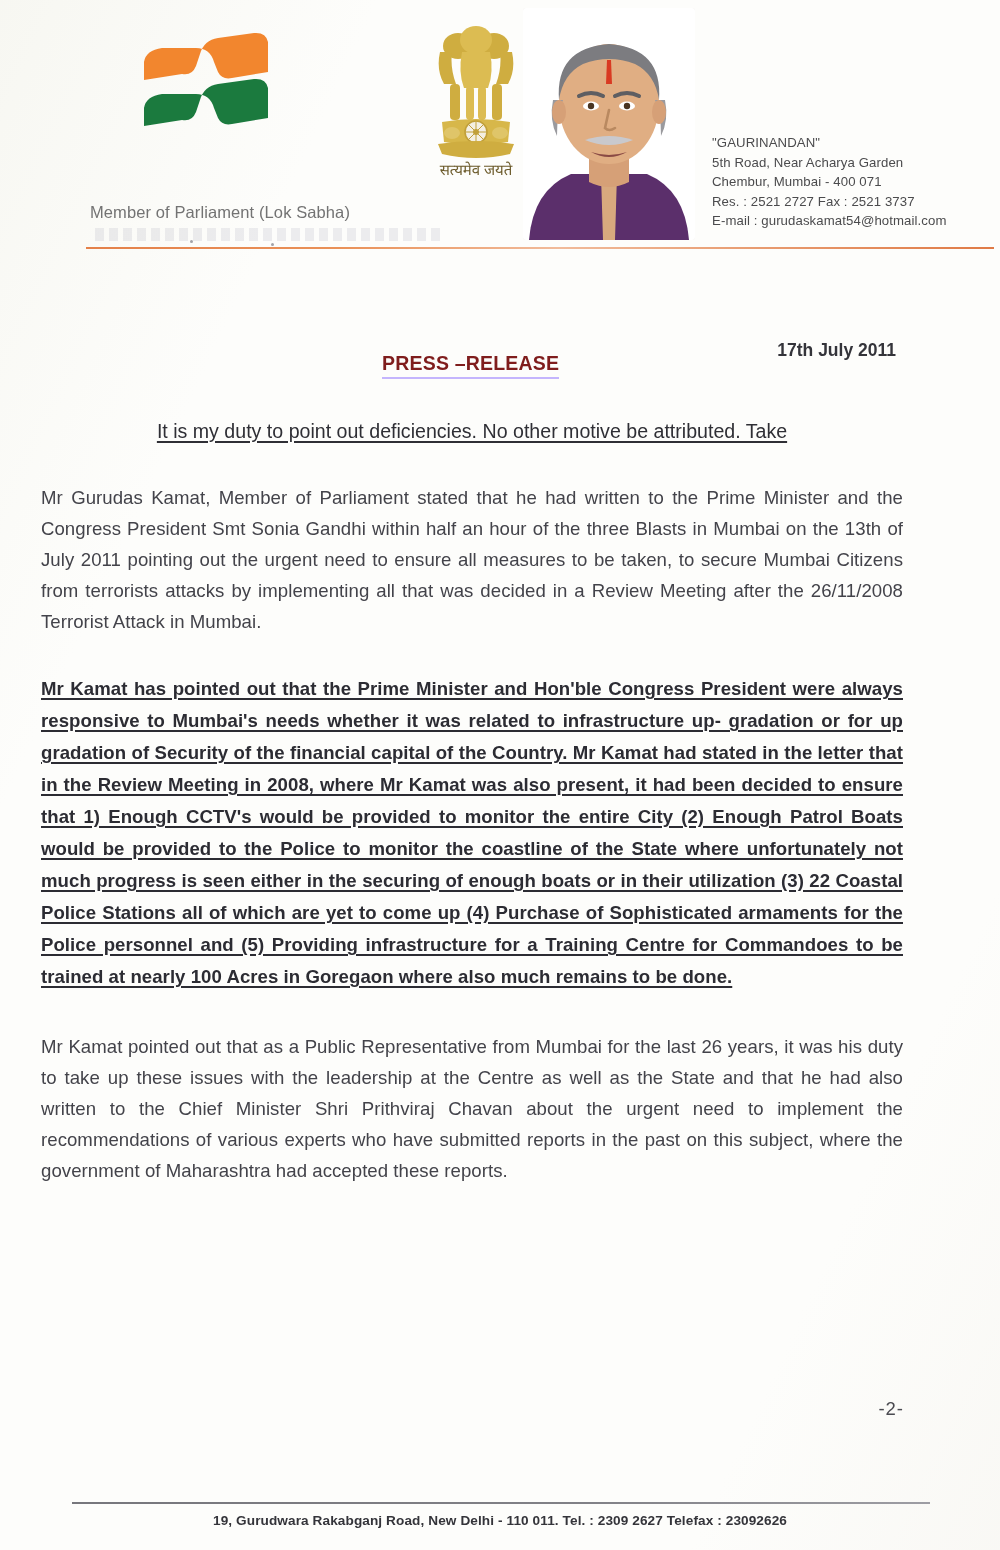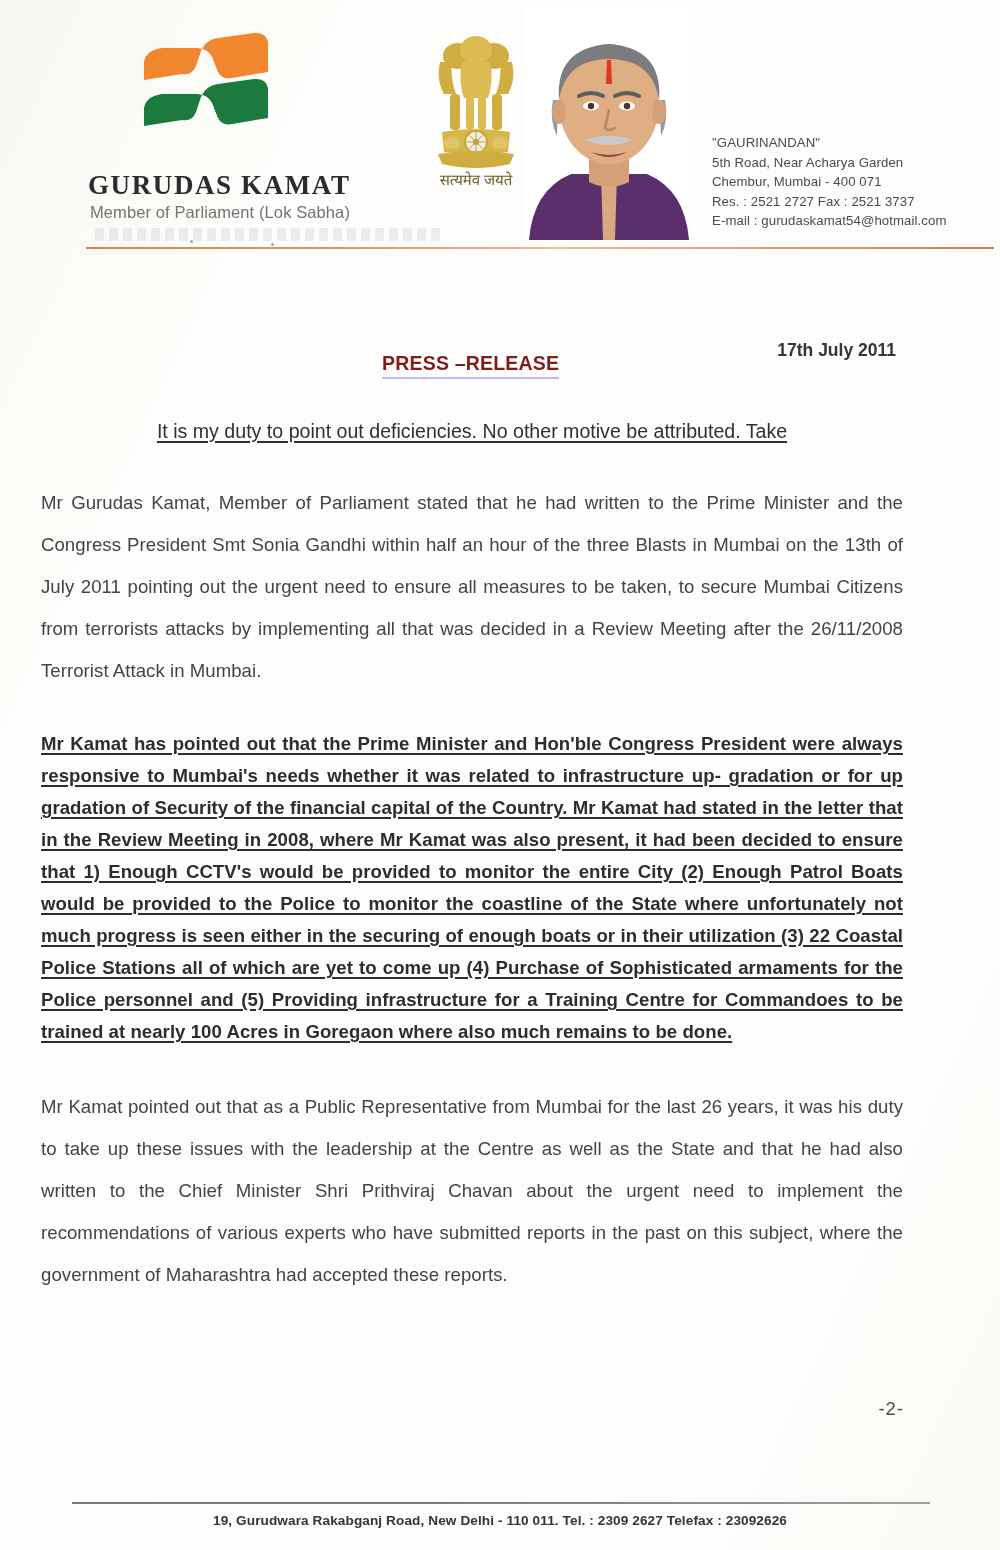--- a/index.html
+++ b/index.html
@@ -54,21 +54,21 @@
     font-size: 13.2px;
     line-height: 19.6px;
     color: #4b4b4d;
     letter-spacing: 0.1px;
   }
   .contact-line { white-space: nowrap; }
 
   .emblem {
     position: absolute;
     left: 422px;
-    top: 28px;
+    top: 18px;
     width: 108px;
     height: 165px;
   }
 
   .portrait {
     position: absolute;
     left: 523px;
     top: 8px;
     width: 172px;
     height: 232px;
@@ -175,21 +175,21 @@
   }
   .headline .u {
     text-decoration: underline;
     text-underline-offset: 3px;
     text-decoration-thickness: 1.6px;
   }
 
   p.body-para {
     margin: 0 0 36px 0;
     font-size: 18.6px;
-    line-height: 42px;
+    line-height: 31px;
     text-align: justify;
     text-justify: inter-word;
     color: #43434a;
     letter-spacing: 0.05px;
   }
 
   p.body-para.emphasis {
     font-weight: bold;
     color: #2c2c33;
     text-decoration: underline;
@@ -323,21 +323,20 @@
     </div>
 
     <div class="contact-block">
       <div class="contact-line">"GAURINANDAN"</div>
       <div class="contact-line">5th Road, Near Acharya Garden</div>
       <div class="contact-line">Chembur, Mumbai - 400 071</div>
       <div class="contact-line">Res. : 2521 2727 Fax : 2521 3737</div>
       <div class="contact-line">E-mail : gurudaskamat54@hotmail.com</div>
     </div>
 
-    <div class="mp-name">GURUDAS KAMAT</div>
     <div class="mp-role">Member of Parliament (Lok Sabha)</div>
 
     <div class="ghost-line"></div>
     <div class="ghost-dot" style="left:190px; top:240px;"></div>
     <div class="ghost-dot" style="left:271px; top:243px;"></div>
 
     <div class="rule-orange"></div>
   </div>
 
   <div class="press-title">PRESS –RELEASE</div>

